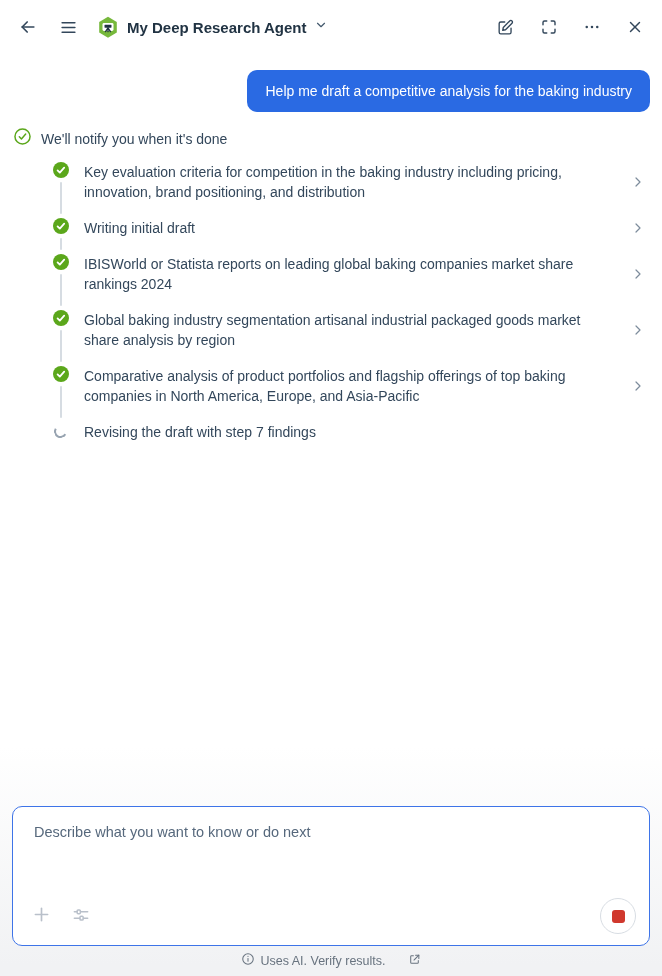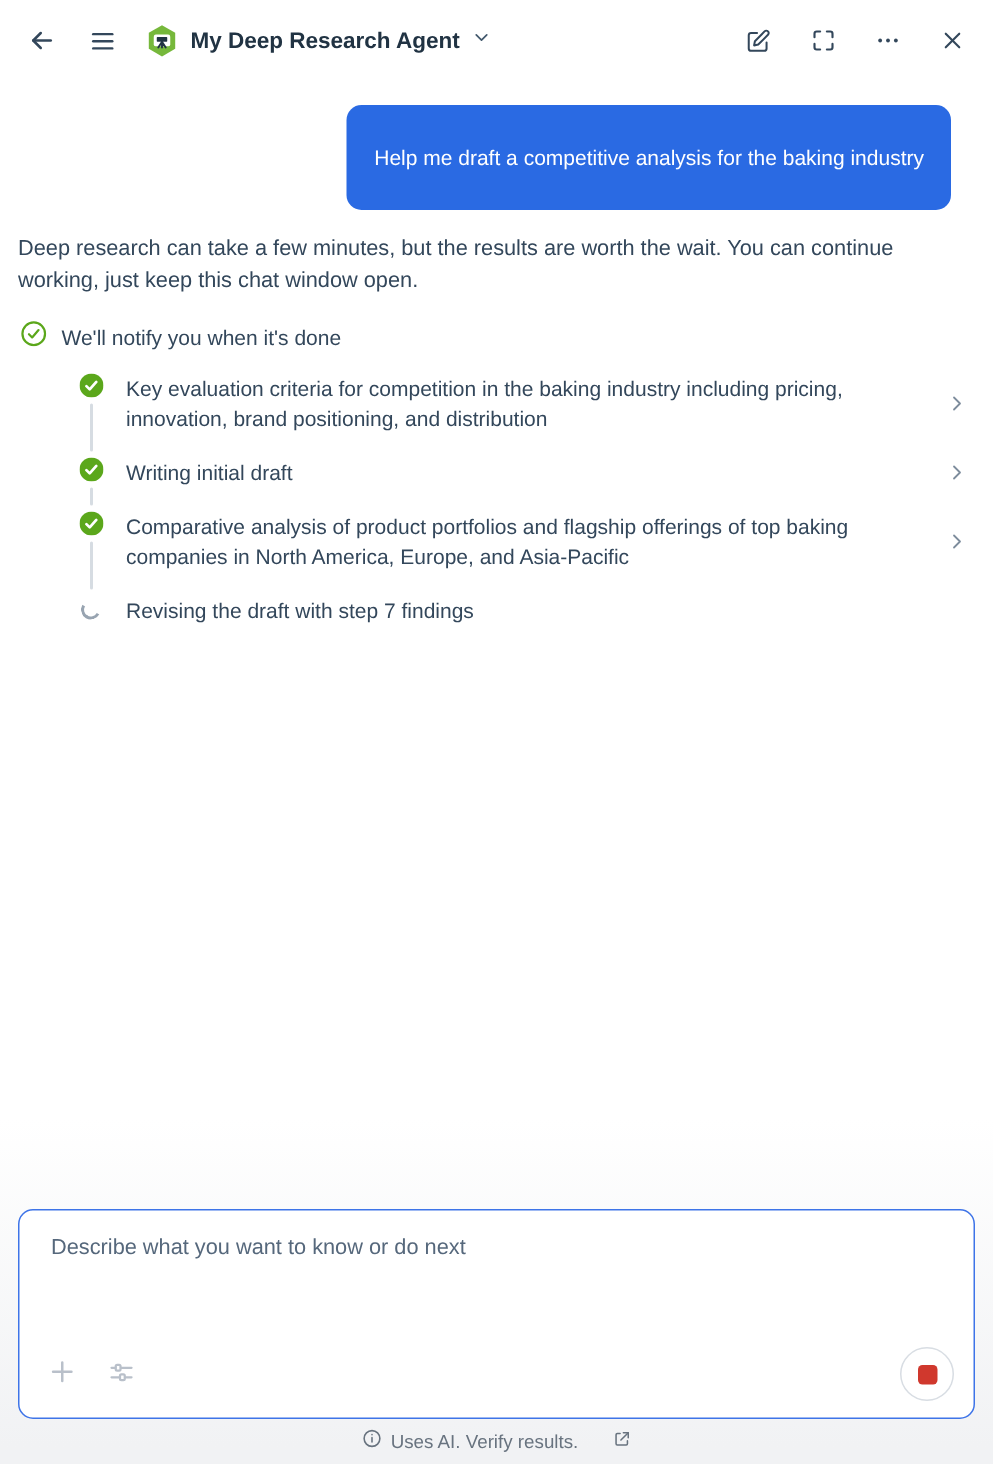--- a/index.html
+++ b/index.html
@@ -19,23 +19,23 @@
   .icon-btn svg { display:block; }
   .title-group { display:flex; align-items:center; gap:8px; cursor:pointer; }
   .hd-title { font-size:15px; font-weight:700; color:#213343; }
   .caret { color:#43596d; margin-left:-1px; }
 
   .hexlogo { width:22px; height:23px; display:block; }
   .hexlogo-sm { width:21px; height:22px; display:block; }
 
   
   .convo { padding:0 12px; }
-  .user-bubble { width:fit-content; max-width:560px; margin:16px 16px 0 auto;
+  .user-bubble { width:fit-content; max-width:560px; margin:16px 0 0 auto;
     background:#2a6ae3; color:#fff; font-size:14px; font-weight:500; line-height:18px;
-    padding:26px 18px; border-radius:10px; }
+    padding:12px 18px; border-radius:10px; }
   .info-para { margin-top:16px; font-size:14.5px; line-height:21px; color:#33475b; max-width:640px; }
   .notify-row { margin-top:16px; display:flex; align-items:center; gap:10px; padding-left:2px; }
   .notify-row .txt { font-size:14px; color:#33475b; }
   .agent-row { margin-top:20px; display:flex; align-items:center; gap:9px; padding-left:3px; }
   .agent-row .txt { font-size:14px; color:#33475b; }
 
   
   .steps { margin:13px 0 0 41px; padding-right:4px; }
   .step { display:flex; align-items:flex-start; margin-bottom:16px; position:relative; }
   .step:last-child { margin-bottom:0; }
@@ -142,21 +142,20 @@
             </svg>
         </span>
       </button>
     </div>
   </div>
 
   <div class="convo">
 
     <div class="user-bubble">Help me draft a competitive analysis for the baking industry</div>
 
-    <p class="info-para">Deep research can take a few minutes, but the results are worth the wait. You can continue working, just keep this chat window open.</p>
 
     <div class="notify-row">
       <span>
         <svg width="17" height="17" viewBox="0 0 16 16" fill="none">
             <circle cx="8" cy="8" r="7.1" stroke="#5ba71b" stroke-width="1.4"></circle>
             <path d="M5 8.3l2 2 4-4.6" stroke="#5ba71b" stroke-width="1.4" stroke-linecap="round" stroke-linejoin="round"></path>
           </svg>
       </span>
       <span class="txt">We'll notify you when it's done</span>
     </div>
@@ -190,21 +189,51 @@
         </div>
         <div class="step-text">Writing initial draft</div>
         <span class="chev">
             <svg width="16" height="16" viewBox="0 0 24 24" fill="none" stroke="currentColor" stroke-width="1.8" stroke-linecap="round" stroke-linejoin="round">
               <path d="M9 6l6 6-6 6"></path>
             </svg>
           </span>
       </div>
 
 
-
+      <div class="step">
+        <div class="icon-col">
+          <span><svg width="16" height="16" viewBox="0 0 16 16">
+                <circle cx="8" cy="8" r="8" fill="#5ba71b"></circle>
+                <path d="M4.6 8.4l2.2 2.2 4.4-5" stroke="#fff" stroke-width="1.8" fill="none" stroke-linecap="round" stroke-linejoin="round"></path>
+              </svg></span>
+          <div class="connector"></div>
+        </div>
+        <div class="step-text">IBISWorld or Statista reports on leading global baking companies market share rankings 2024</div>
+        <span class="chev">
+            <svg width="16" height="16" viewBox="0 0 24 24" fill="none" stroke="currentColor" stroke-width="1.8" stroke-linecap="round" stroke-linejoin="round">
+              <path d="M9 6l6 6-6 6"></path>
+            </svg>
+          </span>
+      </div>
+
+      <div class="step">
+        <div class="icon-col">
+          <span><svg width="16" height="16" viewBox="0 0 16 16">
+                <circle cx="8" cy="8" r="8" fill="#5ba71b"></circle>
+                <path d="M4.6 8.4l2.2 2.2 4.4-5" stroke="#fff" stroke-width="1.8" fill="none" stroke-linecap="round" stroke-linejoin="round"></path>
+              </svg></span>
+          <div class="connector"></div>
+        </div>
+        <div class="step-text">Global baking industry segmentation artisanal industrial packaged goods market share analysis by region</div>
+        <span class="chev">
+            <svg width="16" height="16" viewBox="0 0 24 24" fill="none" stroke="currentColor" stroke-width="1.8" stroke-linecap="round" stroke-linejoin="round">
+              <path d="M9 6l6 6-6 6"></path>
+            </svg>
+          </span>
+      </div>
 
       <div class="step">
         <div class="icon-col">
           <span><svg width="16" height="16" viewBox="0 0 16 16">
                 <circle cx="8" cy="8" r="8" fill="#5ba71b"></circle>
                 <path d="M4.6 8.4l2.2 2.2 4.4-5" stroke="#fff" stroke-width="1.8" fill="none" stroke-linecap="round" stroke-linejoin="round"></path>
               </svg></span>
           <div class="connector"></div>
         </div>
         <div class="step-text">Comparative analysis of product portfolios and flagship offerings of top baking companies in North America, Europe, and Asia-Pacific</div>

